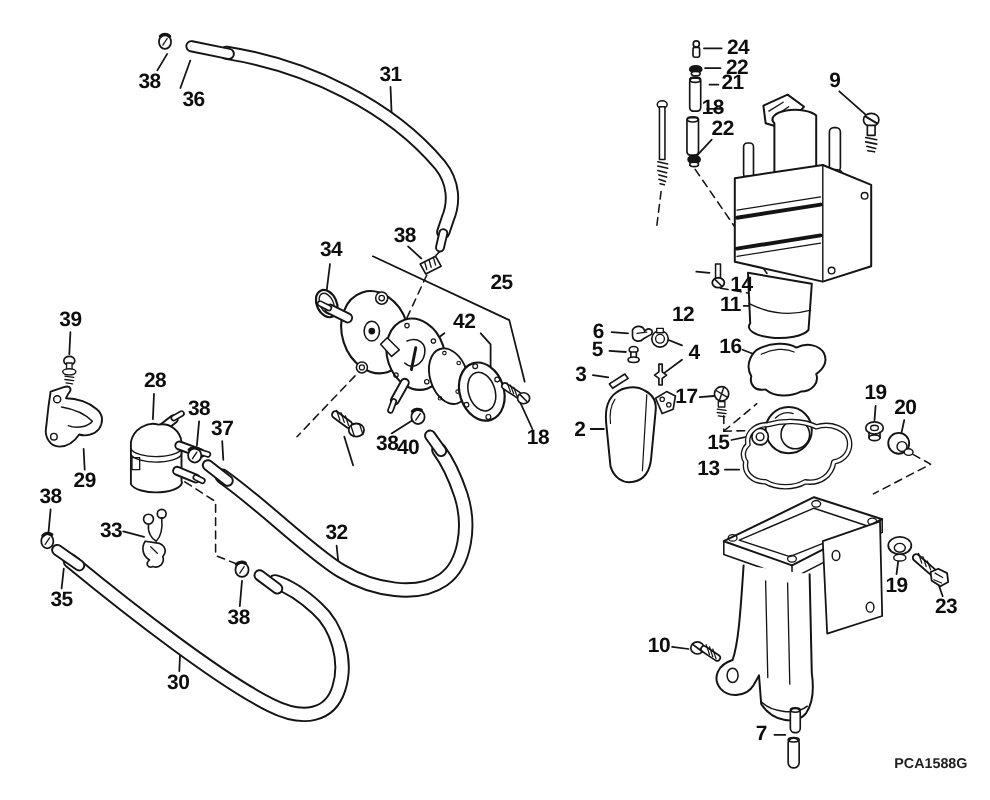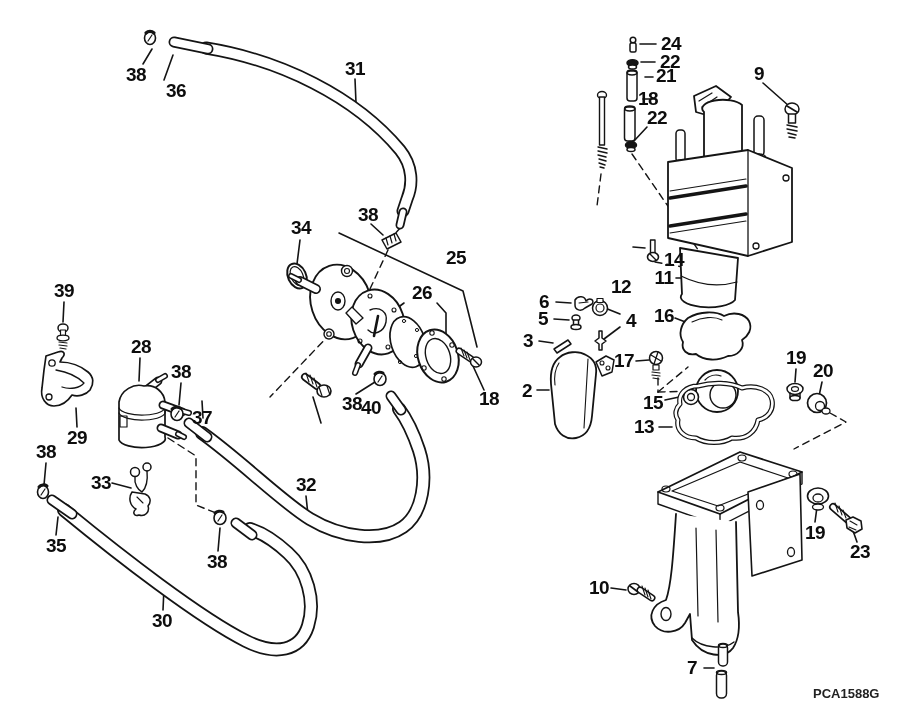--- a/index.html
+++ b/index.html
@@ -402,39 +402,39 @@
       <div class="callout" style="left: 355px; top: 69px;">31</div>
       <div class="callout" style="left: 671px; top: 44px;">24</div>
       <div class="callout" style="left: 670px; top: 62px;">22</div>
       <div class="callout" style="left: 666px; top: 76px;">21</div>
       <div class="callout" style="left: 648px; top: 99px;">18</div>
       <div class="callout" style="left: 657px; top: 118px;">22</div>
       <div class="callout" style="left: 759px; top: 74px;">9</div>
       <div class="callout" style="left: 301px; top: 228px;">34</div>
       <div class="callout" style="left: 368px; top: 215px;">38</div>
       <div class="callout" style="left: 456px; top: 258px;">25</div>
-      <div class="callout" style="left: 422px; top: 293px;">26</div>
+      <div class="callout" style="left: 422px; top: 293px;">42</div>
       <div class="callout" style="left: 621px; top: 247px; margin-top: 40px;">12</div>
       <div class="callout" style="left: 674px; top: 260px;">14</div>
       <div class="callout" style="left: 664px; top: 278px;">11</div>
       <div class="callout" style="left: 544px; top: 302px;">6</div>
       <div class="callout" style="left: 543px; top: 319px;">5</div>
       <div class="callout" style="left: 528px; top: 341px;">3</div>
       <div class="callout" style="left: 631px; top: 321px;">4</div>
       <div class="callout" style="left: 664px; top: 316px;">16</div>
       <div class="callout" style="left: 624px; top: 361px;">17</div>
       <div class="callout" style="left: 527px; top: 391px;">2</div>
       <div class="callout" style="left: 653px; top: 403px;">15</div>
       <div class="callout" style="left: 644px; top: 427px;">13</div>
       <div class="callout" style="left: 796px; top: 358px;">19</div>
       <div class="callout" style="left: 823px; top: 371px;">20</div>
       <div class="callout" style="left: 64px; top: 291px; text-align: right;">39</div>
       <div class="callout" style="left: 141px; top: 347px;">28</div>
       <div class="callout" style="left: 181px; top: 372px;">38</div>
-      <div class="callout" style="left: 202px; top: 390px; margin-top: 28px;">37</div>
+      <div class="callout" style="left: 202px; top: 390px;">37</div>
       <div class="callout" style="left: 77px; top: 438px;">29</div>
       <div class="callout" style="left: 46px; top: 452px;">38</div>
       <div class="callout" style="left: 101px; top: 483px;">33</div>
       <div class="callout" style="left: 56px; top: 546px;">35</div>
       <div class="callout" style="left: 217px; top: 562px;">38</div>
       <div class="callout" style="left: 306px; top: 485px;">32</div>
       <div class="callout" style="left: 162px; top: 621px;">30</div>
       <div class="callout" style="left: 323px; top: 408px; margin-left: 48px;">40</div>
       <div class="callout" style="left: 352px; top: 404px;">38</div>
       <div class="callout" style="left: 489px; top: 399px;">18</div>

